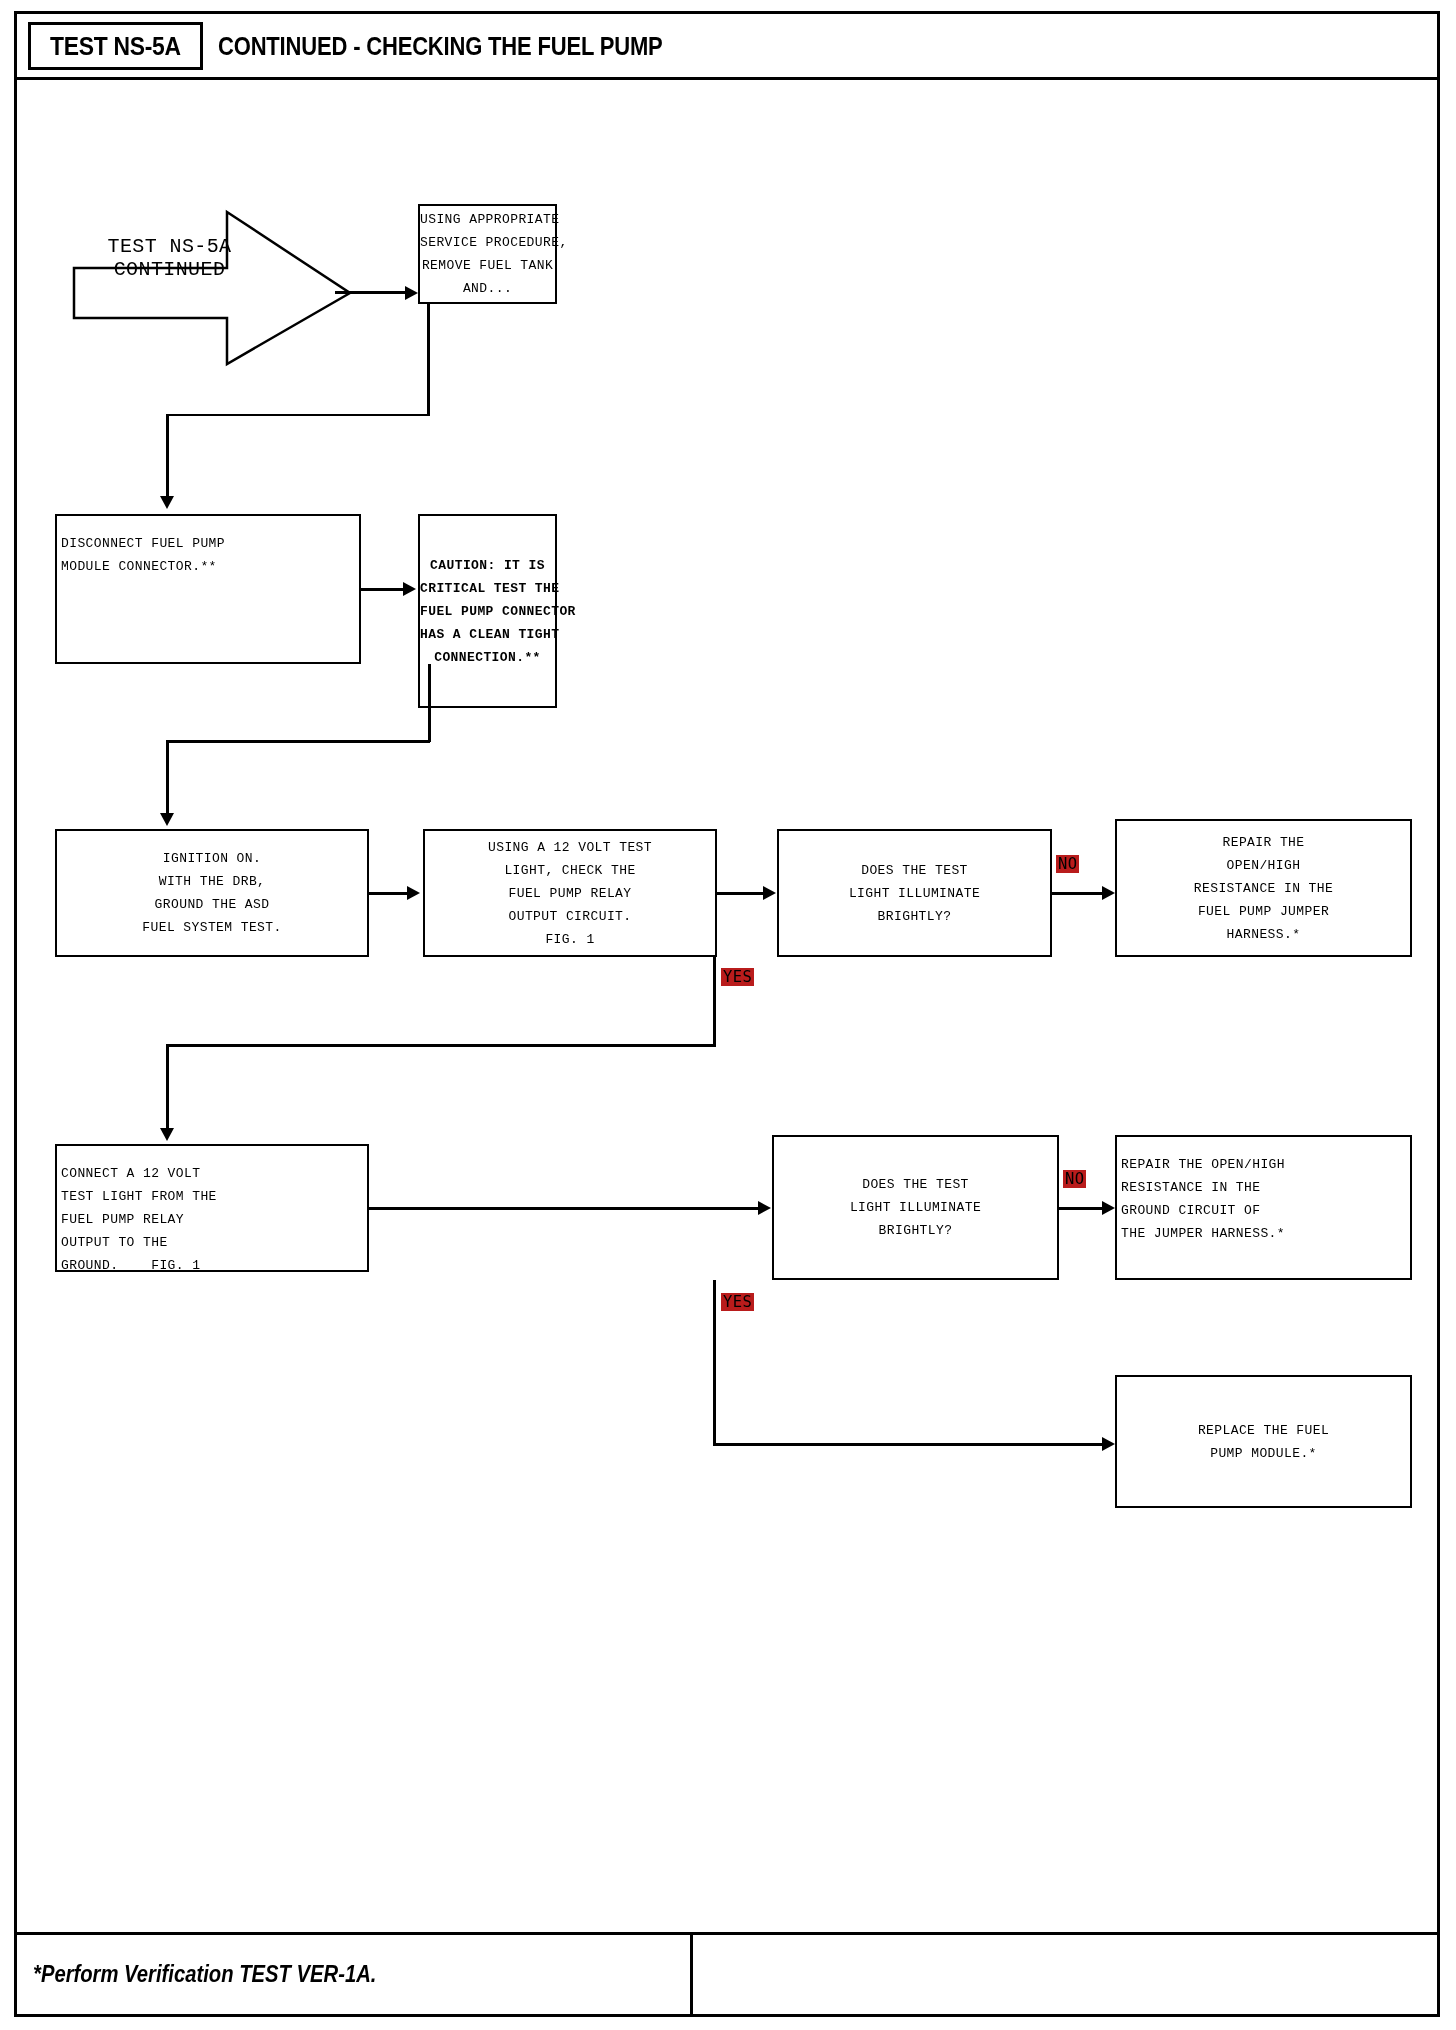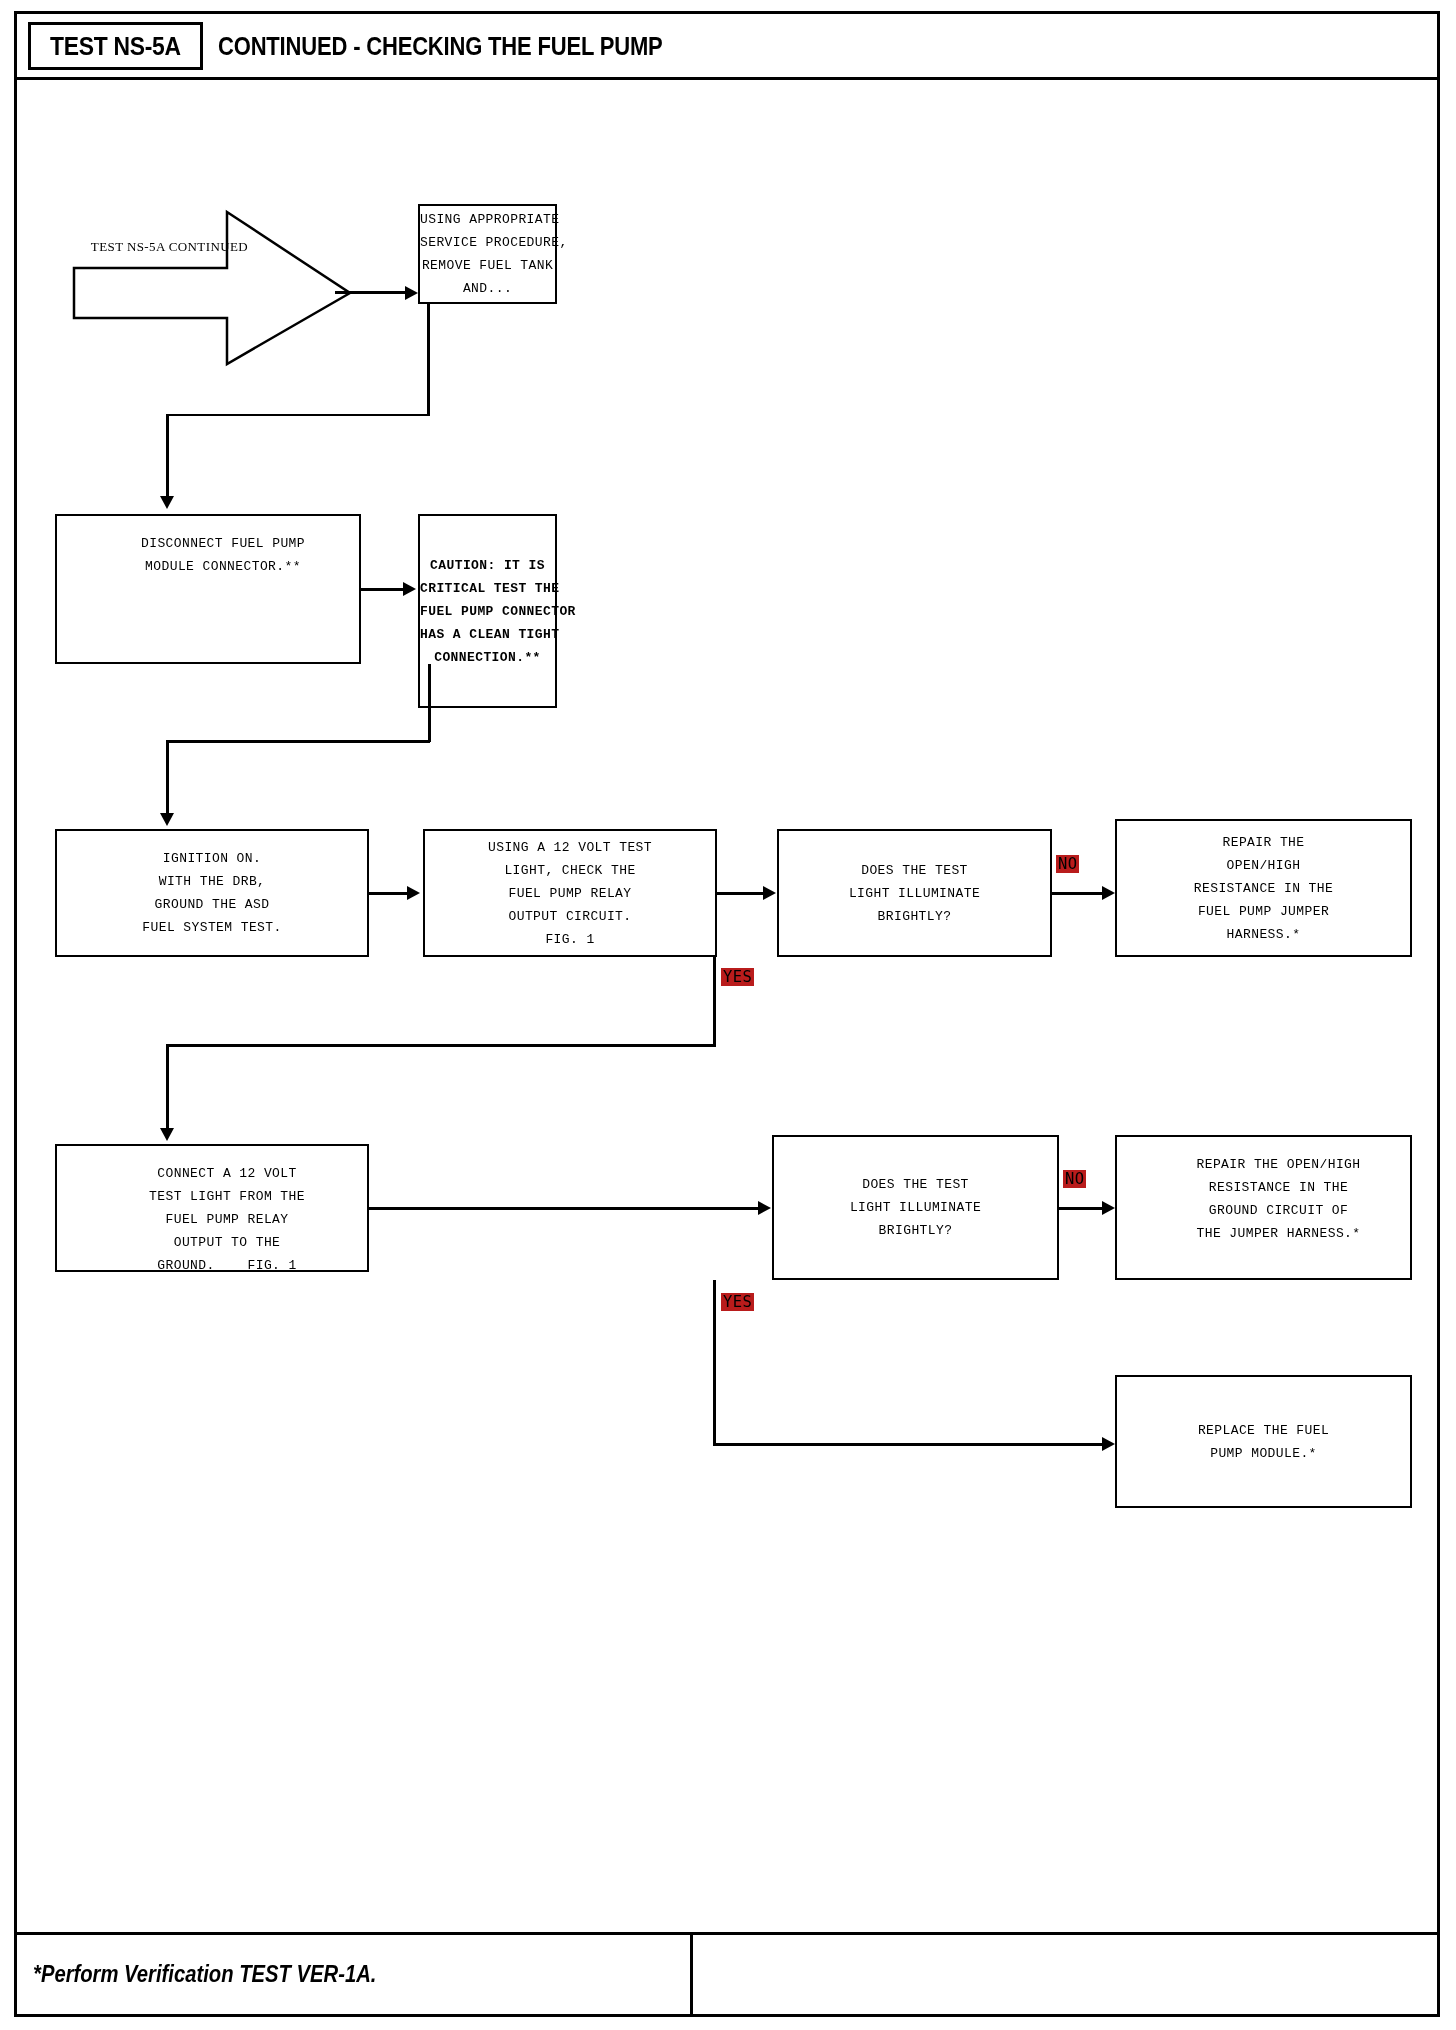--- a/index.html
+++ b/index.html
@@ -55,31 +55,31 @@
   
   .node{
     position:absolute;border:2.5px solid #000;box-sizing:border-box;
     background:#fff;
     font-family:Liberation Mono, monospace;
     font-size:13px;line-height:23px;
     display:flex;flex-direction:column;justify-content:center;
     text-align:center;letter-spacing:.4px;
   }
   .node.bold{font-weight:bold;}
-  .node.left{text-align:center;padding-left:30px;}
+  .node.left{text-align:left;padding-left:4px;}
   .node .ln{display:block;white-space:pre;}
   .node.topalign{justify-content:flex-start;padding-top:16px;}
 
   
   #start-shape{position:absolute;left:55px;top:128px;width:285px;height:160px;}
   #start-shape svg{display:block;}
   #start-label{
     position:absolute;left:60px;top:155px;width:185px;
-    font-family:Liberation Serif, serif;
-    font-size:13px;line-height:23px;text-align:center;letter-spacing:.4px;
+    font-family:Liberation Mono, monospace;
+    font-size:20px;line-height:23px;text-align:center;letter-spacing:.4px;
   }
 
   
   .ln-h,.ln-v{position:absolute;background:#000;}
   .ln-h{height:2.5px;}
   .ln-v{width:2.5px;}
   .arrowhead{position:absolute;width:0;height:0;}
   .ar-right{border-top:7px solid transparent;border-bottom:7px solid transparent;border-left:13px solid #000;}
   .ar-down{border-left:7px solid transparent;border-right:7px solid transparent;border-top:13px solid #000;}
 

